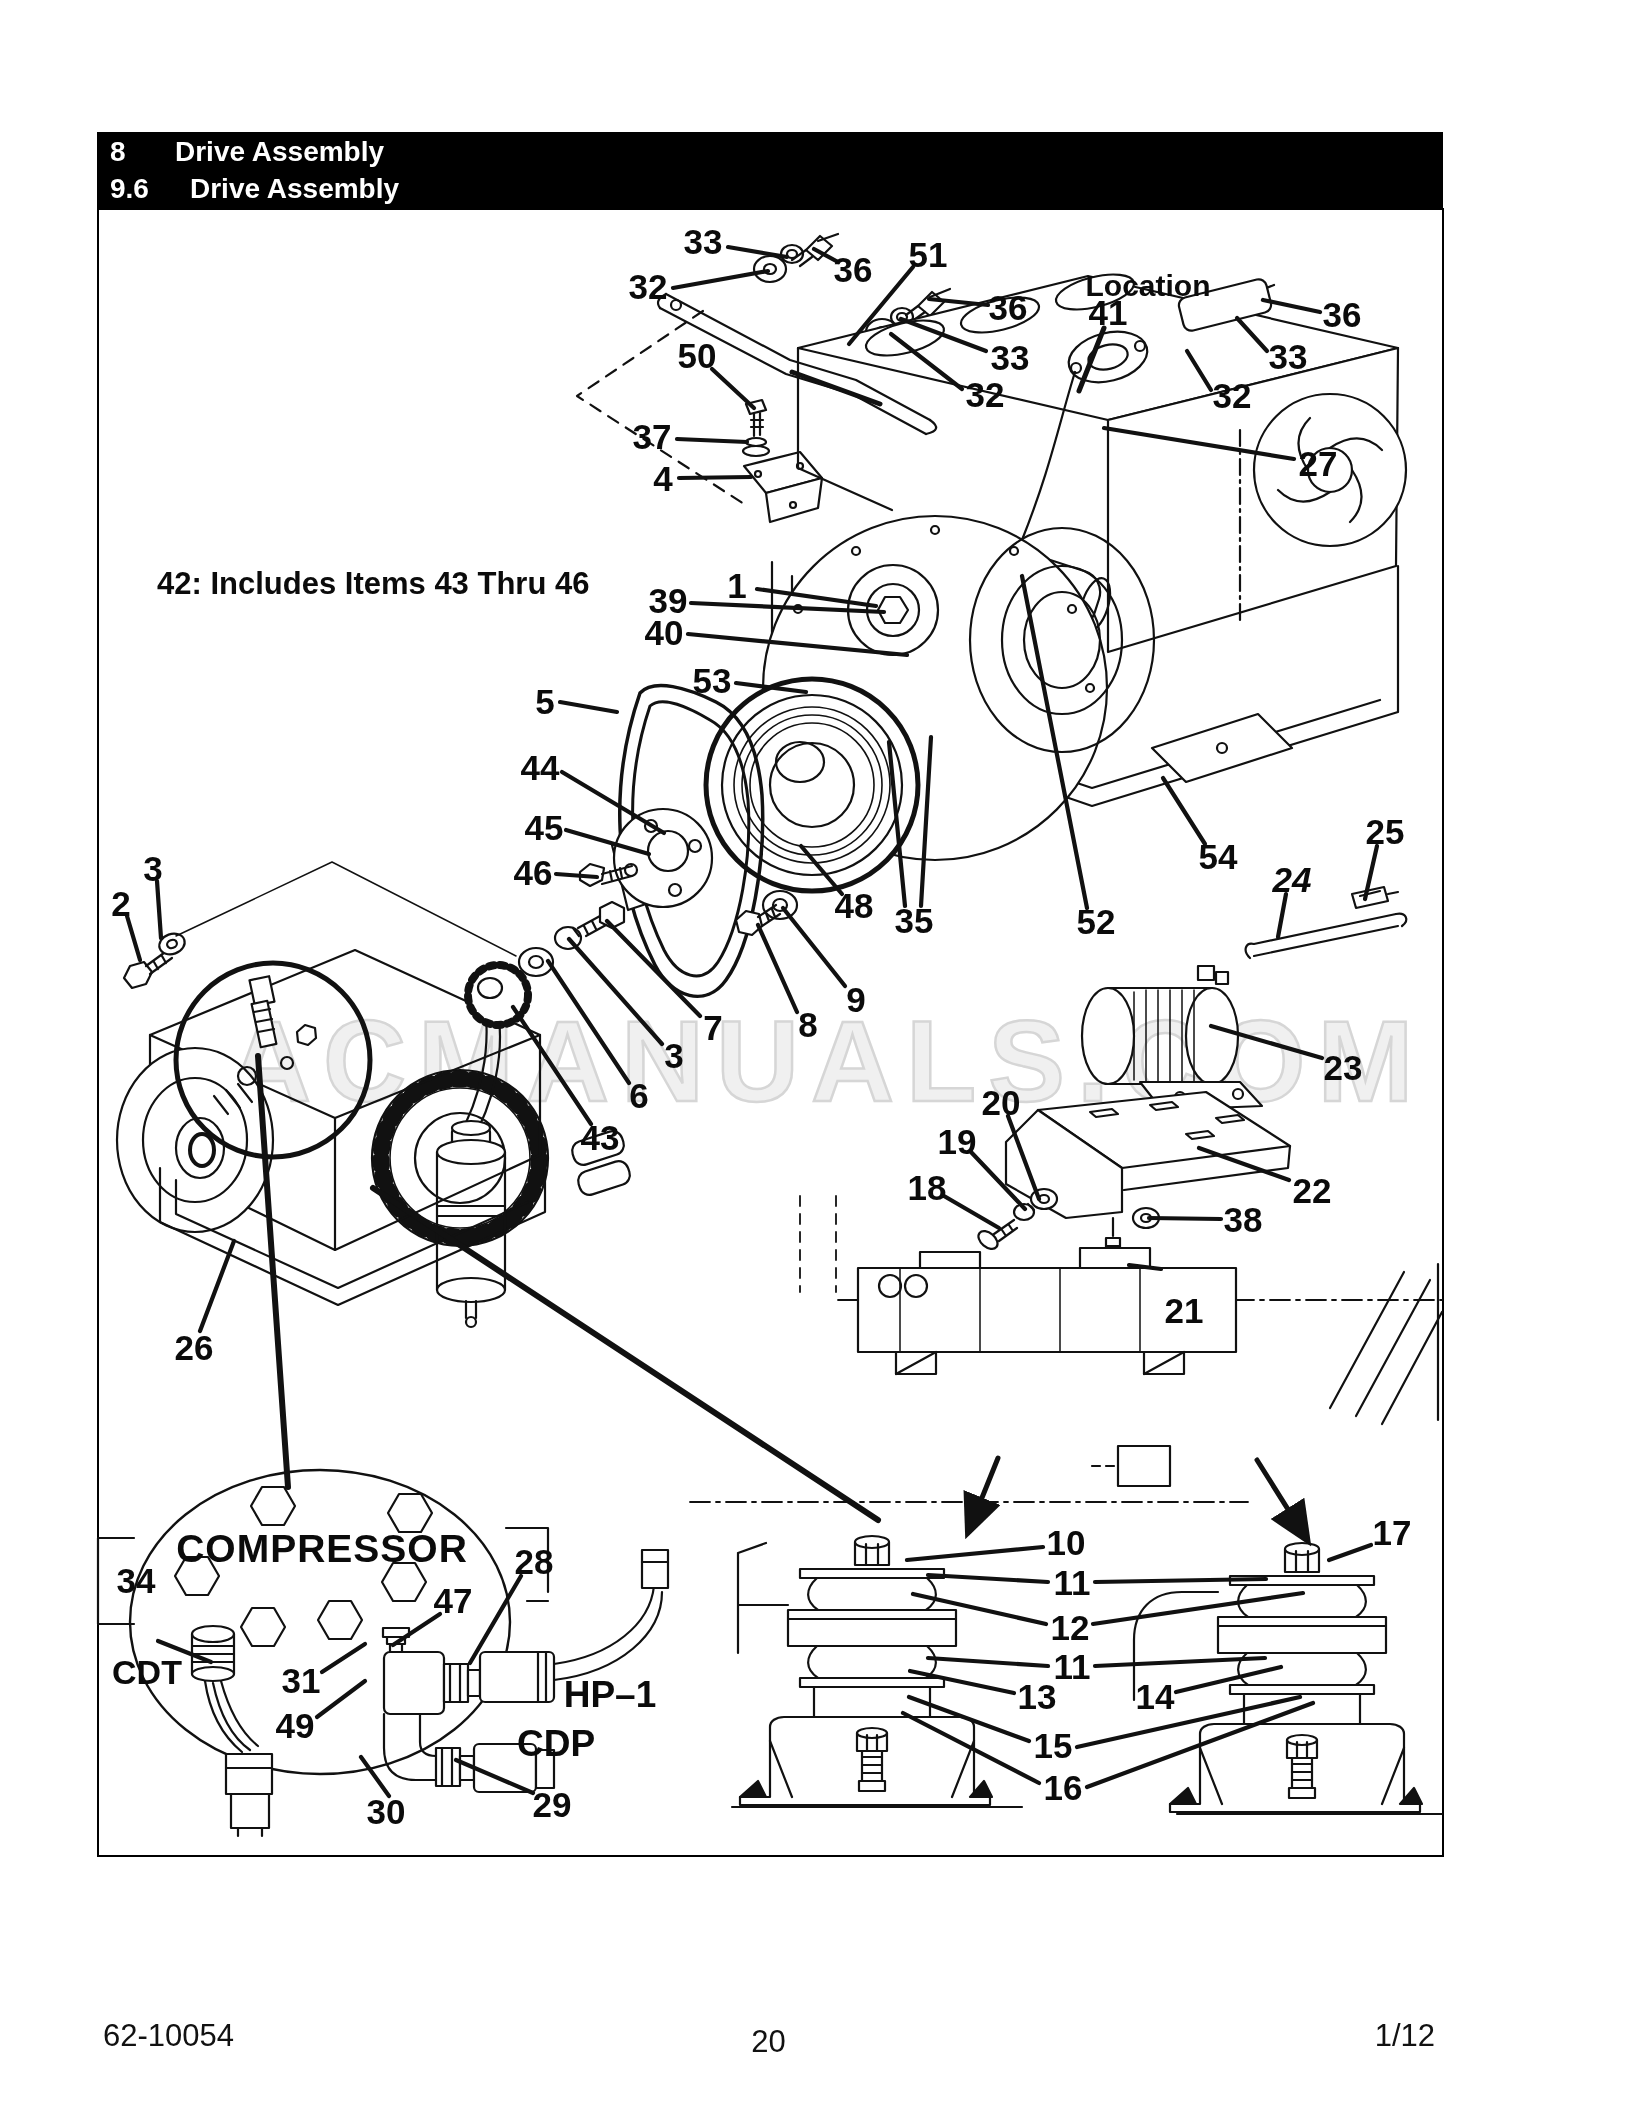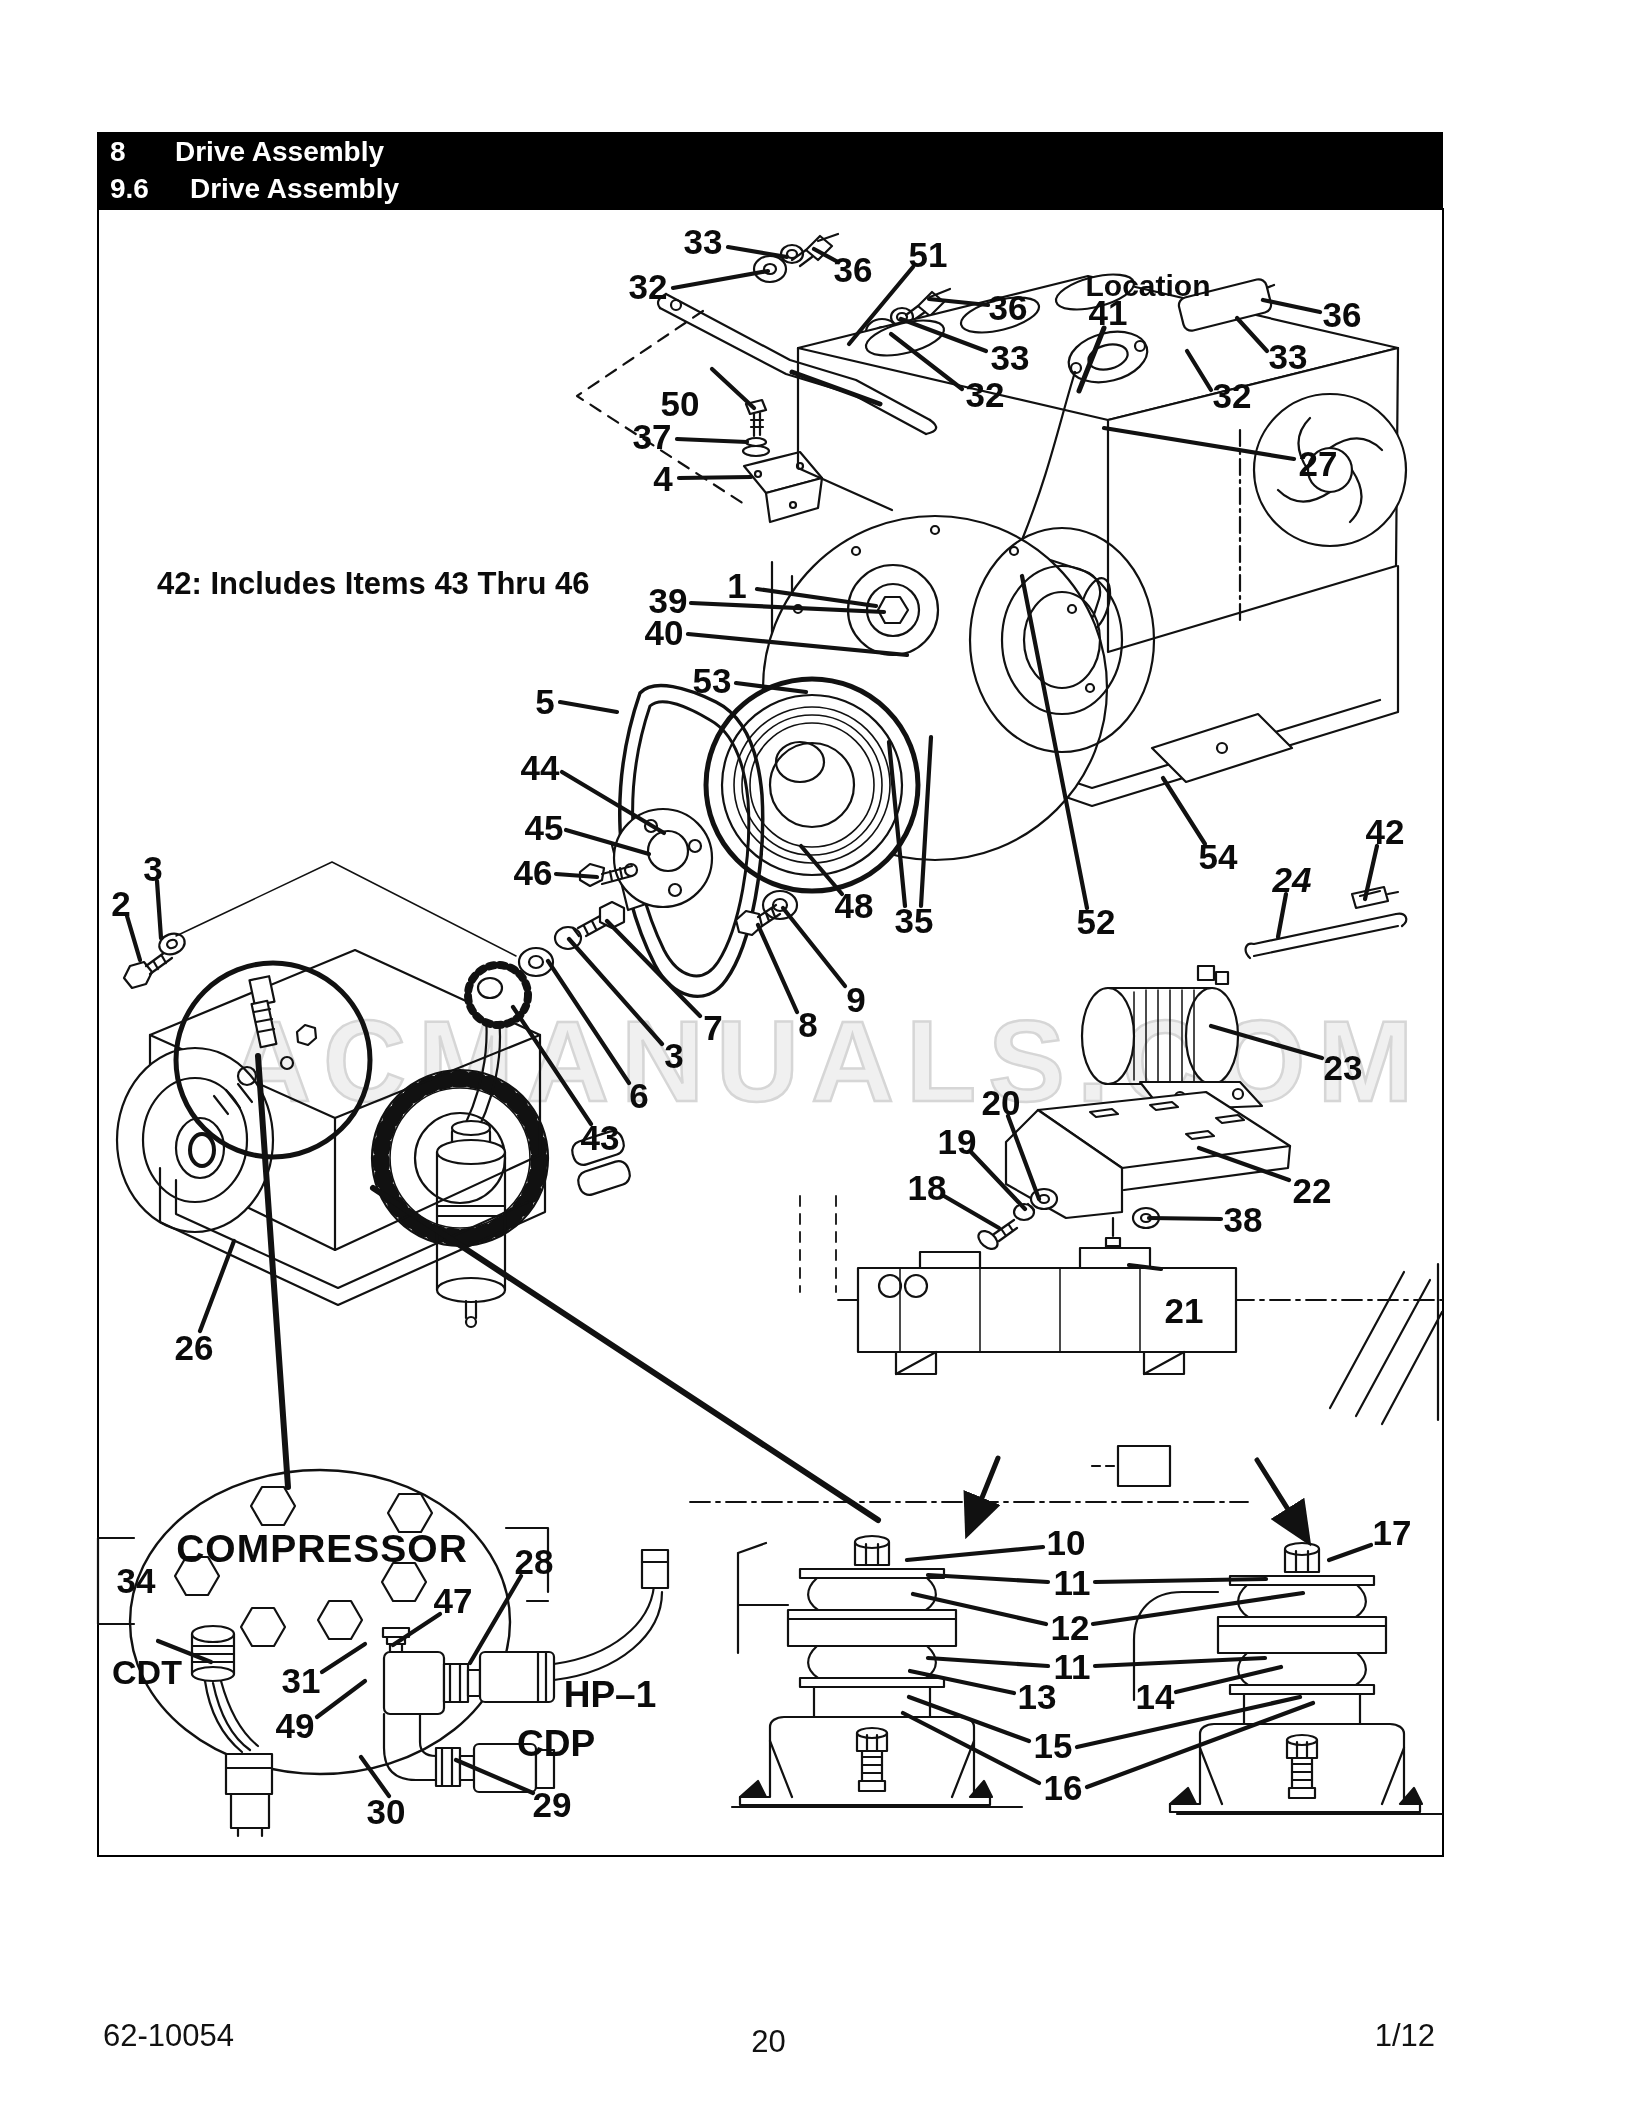--- a/index.html
+++ b/index.html
@@ -440,39 +440,39 @@
     <div class="callout k-num" style="left: 928px; top: 255px;">51</div>
     <div class="callout k-num" style="left: 1008px; top: 308px;">36</div>
     <div class="callout k-num" style="left: 1010px; top: 358px;">33</div>
     <div class="callout k-num" style="left: 985px; top: 395px;">32</div>
     <div class="callout k-word" style="left: 1148px; top: 286px;">Location</div>
     <div class="callout k-num" style="left: 1108px; top: 313px;">41</div>
     <div class="callout k-num" style="left: 1342px; top: 315px;">36</div>
     <div class="callout k-num" style="left: 1288px; top: 357px;">33</div>
     <div class="callout k-num" style="left: 1232px; top: 396px;">32</div>
     <div class="callout k-num" style="left: 1318px; top: 464px;">27</div>
-    <div class="callout k-num" style="left: 680px; top: 356px; margin-top: 48px;">50</div>
+    <div class="callout k-num" style="left: 697px; top: 356px;">50</div>
     <div class="callout k-num" style="left: 652px; top: 437px;">37</div>
     <div class="callout k-num" style="left: 663px; top: 479px;">4</div>
     <div class="callout k-num" style="left: 737px; top: 586px;">1</div>
     <div class="callout k-num" style="left: 668px; top: 601px;">39</div>
     <div class="callout k-num" style="left: 664px; top: 633px;">40</div>
     <div class="callout k-num" style="left: 712px; top: 681px;">53</div>
     <div class="callout k-num" style="left: 545px; top: 702px;">5</div>
     <div class="callout k-num" style="left: 540px; top: 768px;">44</div>
     <div class="callout k-num" style="left: 544px; top: 828px;">45</div>
     <div class="callout k-num" style="left: 533px; top: 873px;">46</div>
     <div class="callout k-num" style="left: 121px; top: 904px;">2</div>
     <div class="callout k-num" style="left: 153px; top: 869px;">3</div>
     <div class="callout k-num" style="left: 854px; top: 906px;">48</div>
     <div class="callout k-num" style="left: 914px; top: 921px;">35</div>
     <div class="callout k-num" style="left: 1096px; top: 922px;">52</div>
     <div class="callout k-num" style="left: 1218px; top: 857px;">54</div>
     <div class="callout k-num" style="left: 1292px; top: 880px; font-style: italic;">24</div>
-    <div class="callout k-num" style="left: 1385px; top: 832px;">42</div>
+    <div class="callout k-num" style="left: 1385px; top: 832px;">25</div>
     <div class="callout k-num" style="left: 856px; top: 1000px;">9</div>
     <div class="callout k-num" style="left: 808px; top: 1025px;">8</div>
     <div class="callout k-num" style="left: 713px; top: 1028px;">7</div>
     <div class="callout k-num" style="left: 674px; top: 1056px;">3</div>
     <div class="callout k-num" style="left: 639px; top: 1096px;">6</div>
     <div class="callout k-num" style="left: 600px; top: 1138px;">43</div>
     <div class="callout k-num" style="left: 1343px; top: 1068px;">23</div>
     <div class="callout k-num" style="left: 1001px; top: 1103px;">20</div>
     <div class="callout k-num" style="left: 957px; top: 1142px;">19</div>
     <div class="callout k-num" style="left: 927px; top: 1188px;">18</div>

